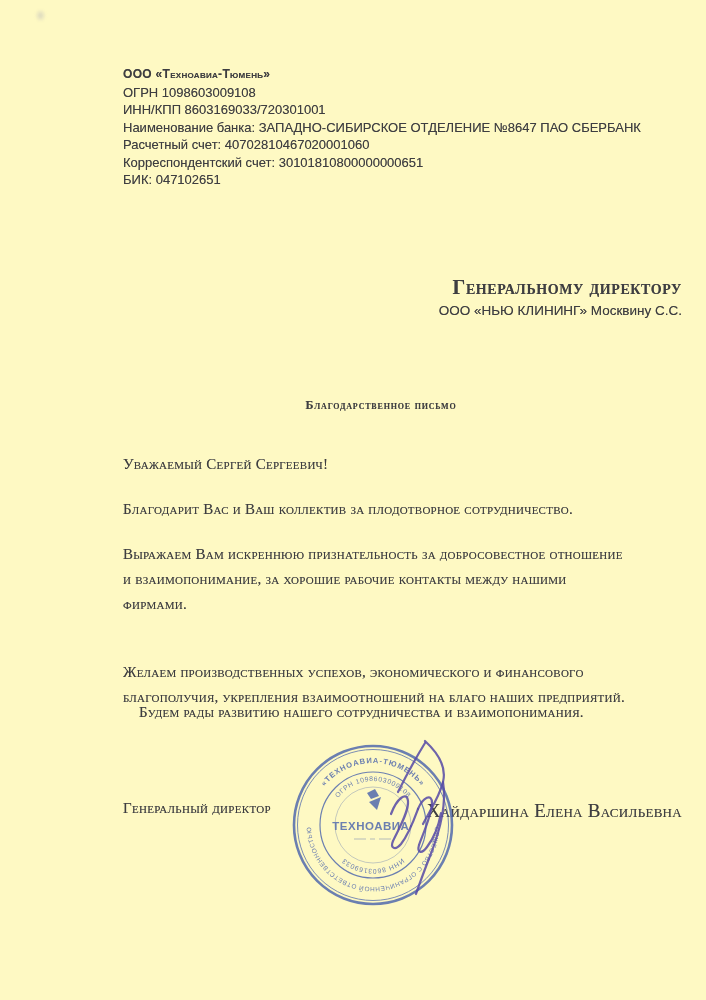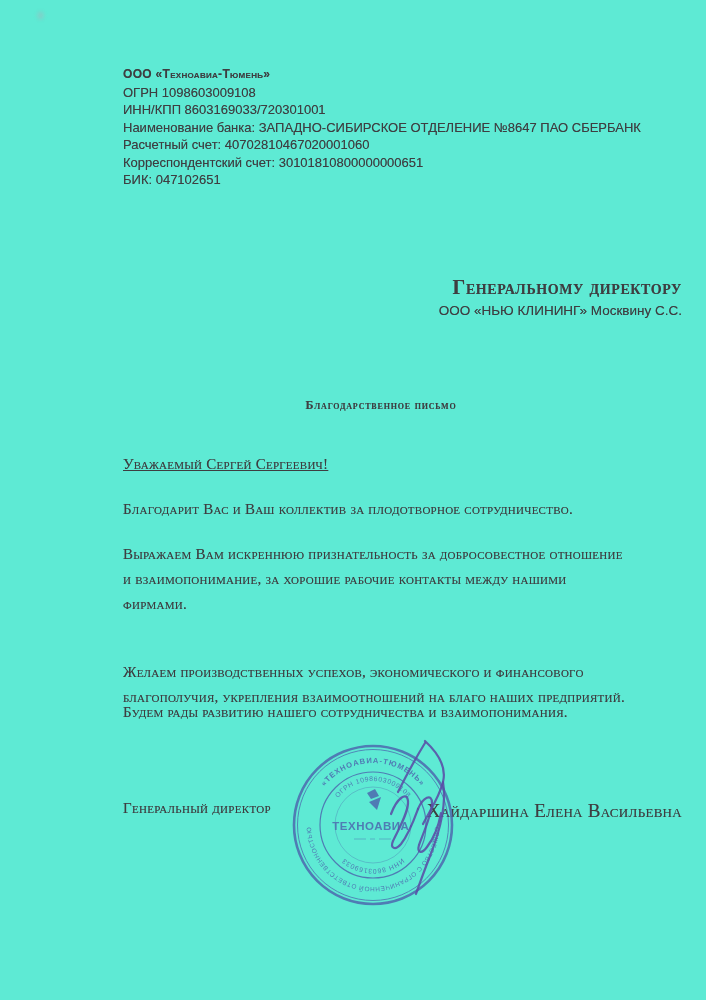--- a/index.html
+++ b/index.html
@@ -1,17 +1,17 @@
 <!DOCTYPE html>
 <html style="--ink: #3e3e41; --stamp: #4c65ad; --sig: #5a4da6;"><head>
 <meta charset="utf-8">
 <style>
   :root { --ink:#3e3e41; --stamp:#4c65ad; --sig:#5a4da6; }
   html,body { margin:0; padding:0; background:#ffffff; }
-  .page { position:relative; width:706px; height:1000px; background:#5eead4; overflow:hidden;
+  .page { position:relative; width:706px; height:1000px; background:#fef9c3; overflow:hidden;
           font-family:"Liberation Serif","DejaVu Serif",serif; color:var(--ink); }
 
   .smudge { position:absolute; left:33px; top:7px; width:15px; height:17px;
             background:radial-gradient(closest-side, rgba(175,175,185,0.45), rgba(175,175,185,0) 75%);
             filter:blur(1px); }
 
   
   .header { position:absolute; left:123px; top:66px; width:520px;
             font-family:"Liberation Sans","DejaVu Sans",sans-serif;
             font-size:13px; line-height:17.5px; color:var(--ink);
@@ -26,21 +26,21 @@
 
   
   .title { position:absolute; left:123px; top:398px; width:516px; text-align:center;
            font-variant:small-caps; font-weight:bold; font-size:12px; letter-spacing:0.8px;
            text-shadow:0 0 0.5px rgba(62,62,65,0.5); }
 
   
   .para { position:absolute; left:123px; width:568px;
           font-variant:small-caps; font-size:15px; line-height:25px; letter-spacing:0.25px;
           text-shadow:0 0 0.55px rgba(62,62,65,0.55); }
-  .p-a { top:452px;text-decoration:underline; } .p-b { top:497px; } .p-c { top:542px; } .p-d { top:660px; } .p-e { top:700px; }
+  .p-a { top:452px; } .p-b { top:497px; } .p-c { top:542px; } .p-d { top:660px; } .p-e { top:700px;margin-left:16px; }
 
   
   .sig-left  { position:absolute; left:123px; top:800px;
                font-variant:small-caps; font-size:15px; letter-spacing:0.3px;
                text-shadow:0 0 0.55px rgba(62,62,65,0.55); }
   .sig-right { position:absolute; right:24px; top:800px; text-align:right;
                font-variant:small-caps; font-size:19px; letter-spacing:0.3px;
                text-shadow:0 0 0.55px rgba(62,62,65,0.55); }
 
   

